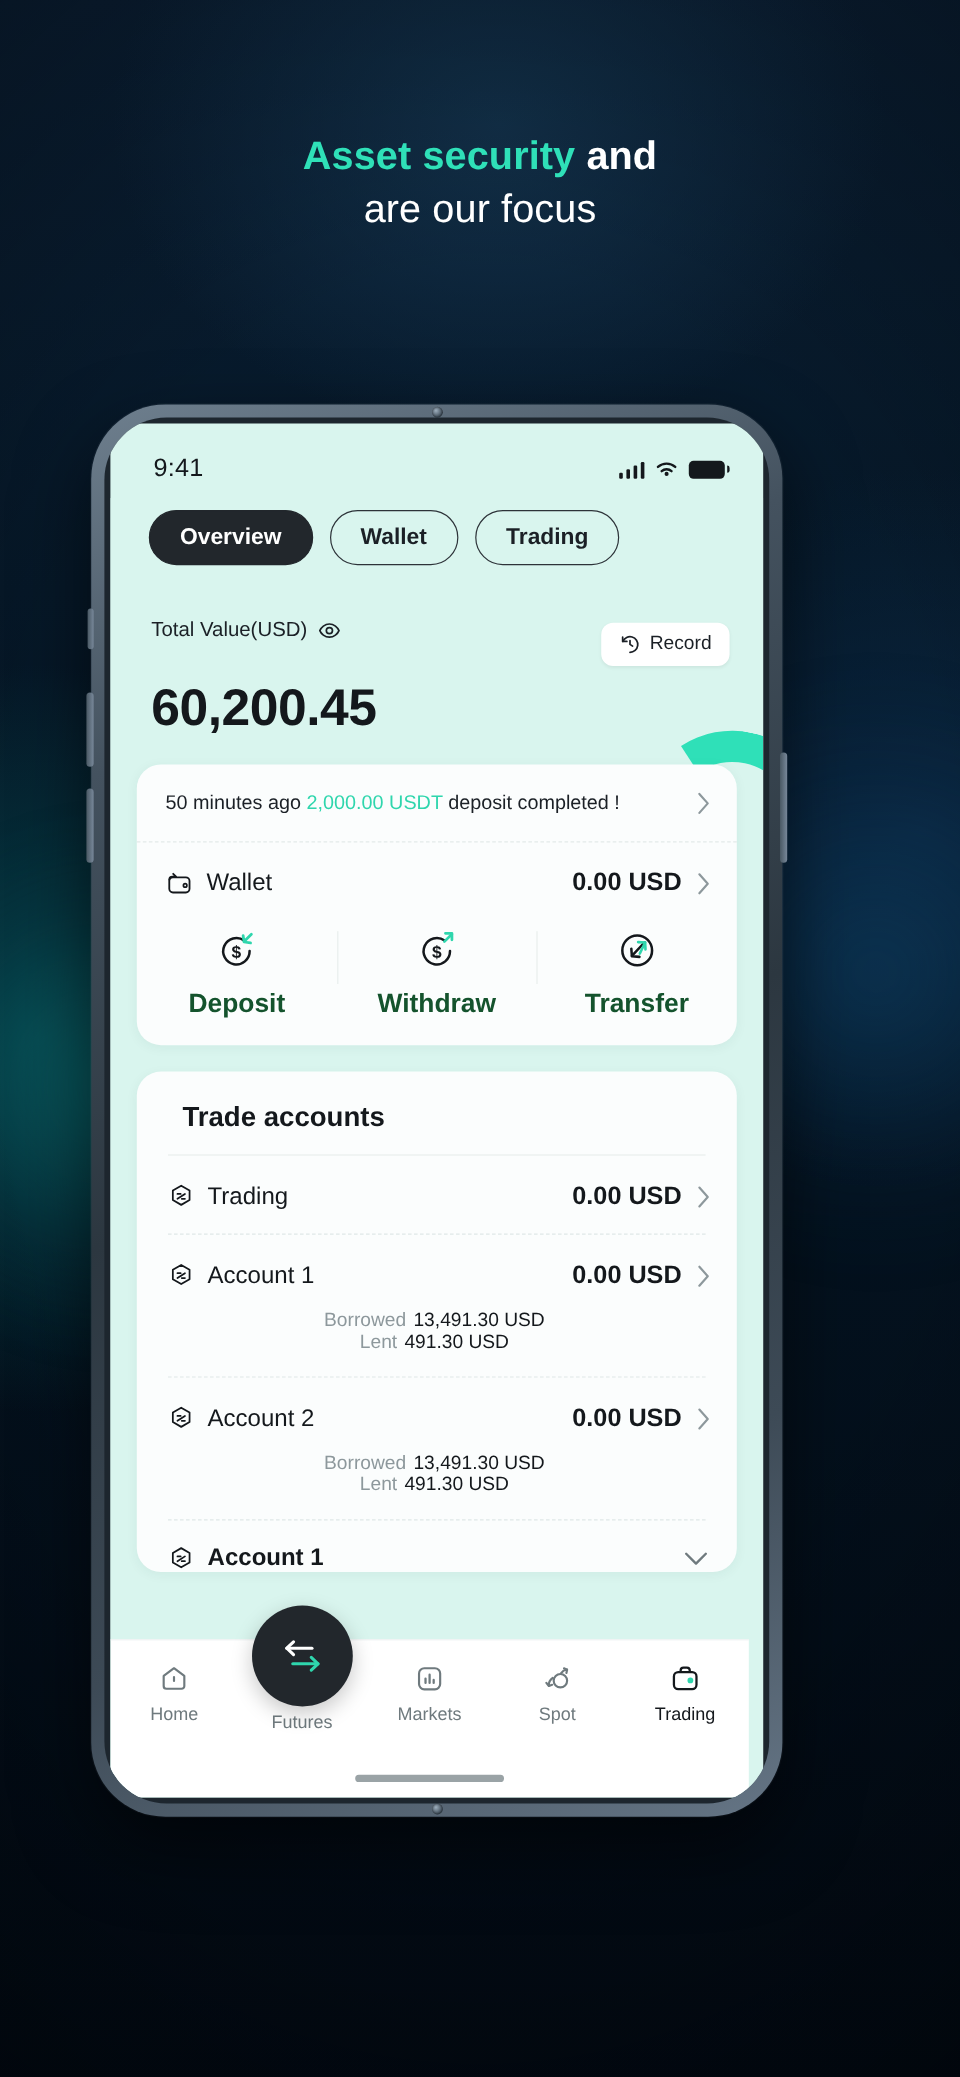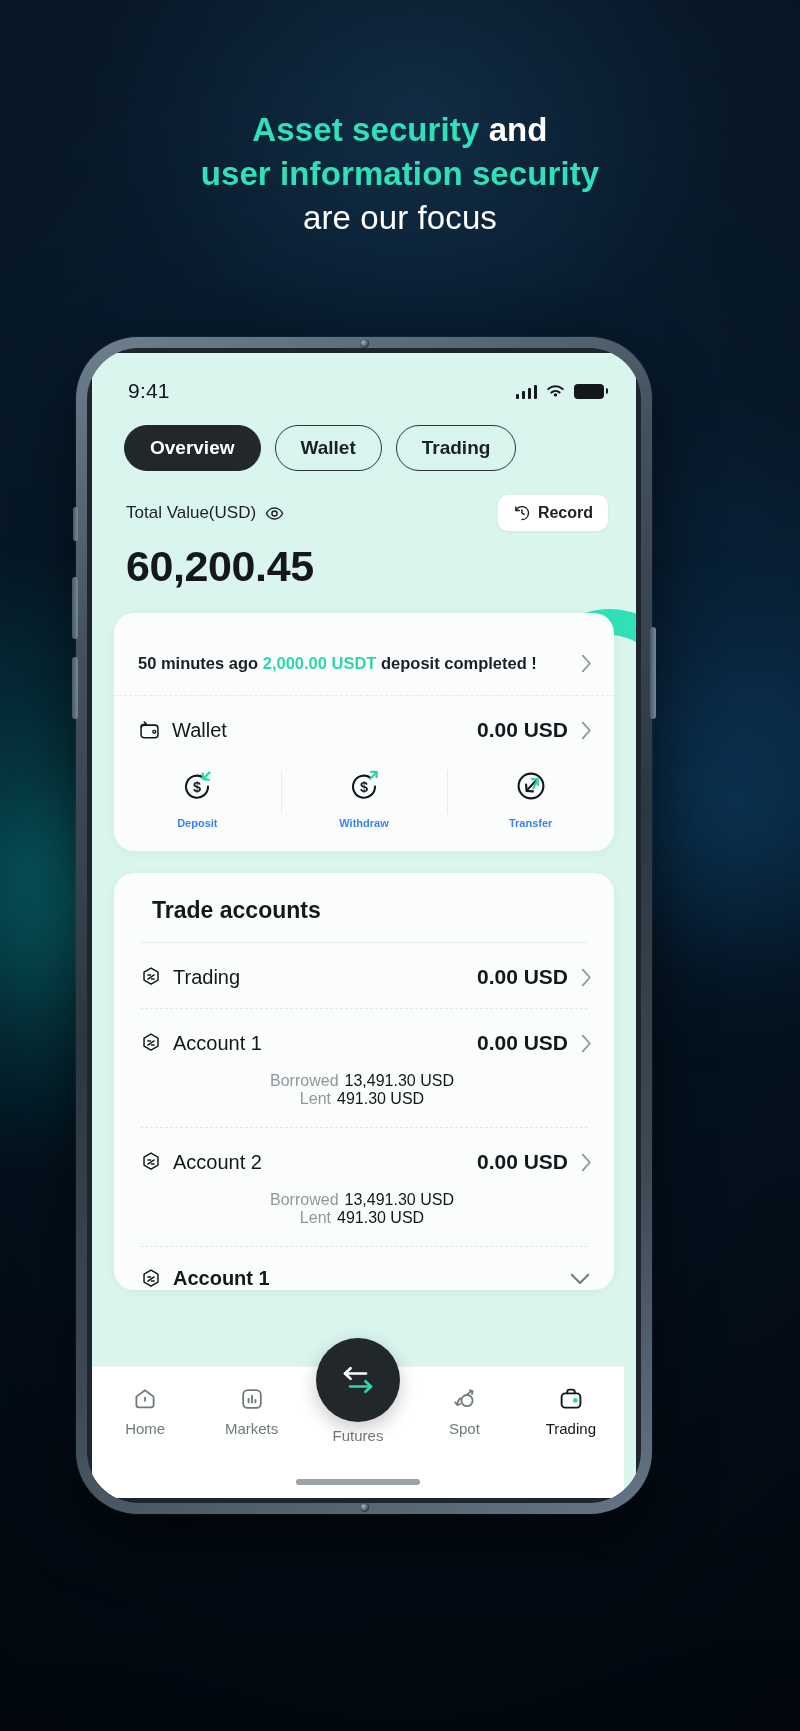--- a/index.html
+++ b/index.html
@@ -223,23 +223,24 @@
   .eye-icon { display: block; }
   .record-btn {
     display: flex;
     align-items: center;
     gap: 7px;
     height: 36px;
     padding: 0 15px;
     background: #ffffff;
     border-radius: 10px;
     font-size: 16px;
-    font-weight: 700;
+    font-weight: 400;
     color: #1b2026;
     box-shadow: 0 1px 3px rgba(0,0,0,0.06);
+    margin-top: 24px;
   }
   .total-amount {
     margin-top: 11px;
     font-size: 43px;
     font-weight: 700;
     color: #14181c;
     letter-spacing: -0.4px;
   }
 
   
@@ -249,23 +250,22 @@
     margin: 22px 22px 0 22px;
     background: #fbfdfd;
     border-radius: 20px;
     box-shadow: 0 2px 10px rgba(20,60,60,0.05);
   }
 
   .notice {
     display: flex;
     align-items: center;
     justify-content: space-between;
-    padding: 40px 22px 21px 24px;
+    padding: 22px 22px 21px 24px;
     border-bottom: 1px dashed #e3eae9;
-    font-weight: bold;
   }
   .notice-text {
     font-size: 16.5px;
     color: #1b2026;
     line-height: 1.3;
   }
   .notice-text .amt { color: #2fd6ad; }
 
   .row-line {
     display: flex;
@@ -305,23 +305,23 @@
     position: relative;
   }
   .action + .action:before {
     content: "";
     position: absolute;
     left: 0; top: 4px;
     width: 1px; height: 44px;
     background: #e8eeed;
   }
   .action-label {
-    font-size: 11px;
+    font-size: 22px;
     font-weight: 600;
-    color: #3b82f6;
+    color: #14532d;
   }
 
   
   .section-title {
     font-size: 23px;
     font-weight: 700;
     color: #14181c;
     padding: 24px 24px 18px 26px;
     margin-left: 12px;
   }
@@ -421,21 +421,20 @@
 
 <div class="bg"></div>
 <div class="bg-glow-left"></div>
 <div class="bg-glow-right"></div>
 <div class="bg-vignette"></div>
 
 <div class="headline">
   <span class="ln ln1">
     <span class="accent">Asset security</span><span> and</span>
   </span>
-  <span class="ln ln2 accent">user information security</span>
   <span class="ln ln3">are our focus</span>
 </div>
 
 <div class="phone">
   <div class="btn-side btn-left-1"></div>
   <div class="btn-side btn-left-2"></div>
   <div class="btn-side btn-left-3"></div>
   <div class="btn-side btn-right-1"></div>
   <div class="bezel-dot top"></div>
   <div class="bezel-dot bot"></div>
@@ -642,37 +641,37 @@
         </div>
 
         <div class="navbar">
           <div class="nav-item">
             <svg width="28" height="28" viewBox="0 0 28 28">
               <path d="M5.4 11.6L14 5.2l8.6 6.4v8.4a2.3 2.3 0 01-2.3 2.3H7.7a2.3 2.3 0 01-2.3-2.3z" fill="none" stroke="#6f7a7e" stroke-width="1.8" stroke-linejoin="round"></path>
               <path d="M14 12.6v3.2" stroke="#6f7a7e" stroke-width="1.8" stroke-linecap="round" fill="none"></path>
             </svg>
             <span class="nav-label">Home</span>
           </div>
-          <div class="nav-item">
-            <svg width="28" height="28" viewBox="0 0 28 28">
-              <rect x="5.2" y="5.2" width="17.6" height="17.6" rx="4.4" fill="none" stroke="#6f7a7e" stroke-width="1.8"></rect>
-              <path d="M10.6 17.4v-3.6M14 17.4v-6.8M17.4 17.4v-2.4" stroke="#6f7a7e" stroke-width="1.9" stroke-linecap="round" fill="none"></path>
-            </svg>
-            <span class="nav-label">Markets</span>
-          </div>
           <div class="nav-item nav-center">
             <div class="fab">
               <svg width="46" height="34" viewBox="0 0 46 34">
                 <path d="M31 10.5H10" stroke="#ffffff" stroke-width="2.6" stroke-linecap="round" fill="none"></path>
                 <path d="M15.6 5.2L10 10.5l5.6 5.3" stroke="#ffffff" stroke-width="2.6" stroke-linecap="round" stroke-linejoin="round" fill="none"></path>
                 <path d="M15 23.5h21" stroke="#2fd6ad" stroke-width="2.6" stroke-linecap="round" fill="none"></path>
                 <path d="M30.4 18.2l5.6 5.3-5.6 5.3" stroke="#2fd6ad" stroke-width="2.6" stroke-linecap="round" stroke-linejoin="round" fill="none"></path>
               </svg>
             </div>
             <span class="nav-label">Futures</span>
+          </div>
+          <div class="nav-item">
+            <svg width="28" height="28" viewBox="0 0 28 28">
+              <rect x="5.2" y="5.2" width="17.6" height="17.6" rx="4.4" fill="none" stroke="#6f7a7e" stroke-width="1.8"></rect>
+              <path d="M10.6 17.4v-3.6M14 17.4v-6.8M17.4 17.4v-2.4" stroke="#6f7a7e" stroke-width="1.9" stroke-linecap="round" fill="none"></path>
+            </svg>
+            <span class="nav-label">Markets</span>
           </div>
           <div class="nav-item">
             <svg width="30" height="28" viewBox="0 0 30 28">
               <circle cx="18" cy="15.6" r="5.6" fill="none" stroke="#6f7a7e" stroke-width="1.8"></circle>
               <path d="M18.6 9.2a7.4 7.4 0 014.8-3" fill="none" stroke="#6f7a7e" stroke-width="1.8" stroke-linecap="round"></path>
               <path d="M21 5.3l2.6 1.1-.6 2.7" fill="none" stroke="#6f7a7e" stroke-width="1.8" stroke-linecap="round" stroke-linejoin="round"></path>
               <path d="M11.6 13.2a7.4 7.4 0 00-3.2 6.6" fill="none" stroke="#6f7a7e" stroke-width="1.8" stroke-linecap="round"></path>
               <path d="M6.3 17.4l2.1 2.6 2.7-1" fill="none" stroke="#6f7a7e" stroke-width="1.8" stroke-linecap="round" stroke-linejoin="round"></path>
             </svg>
             <span class="nav-label">Spot</span>

